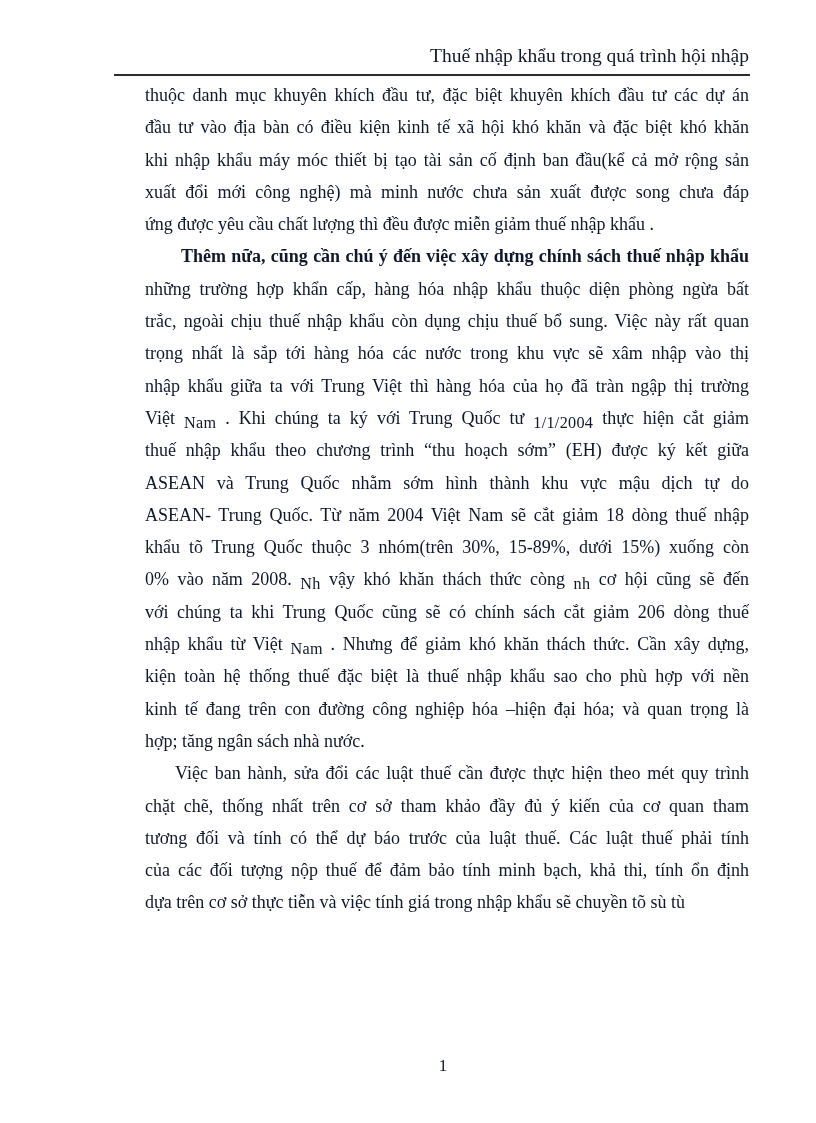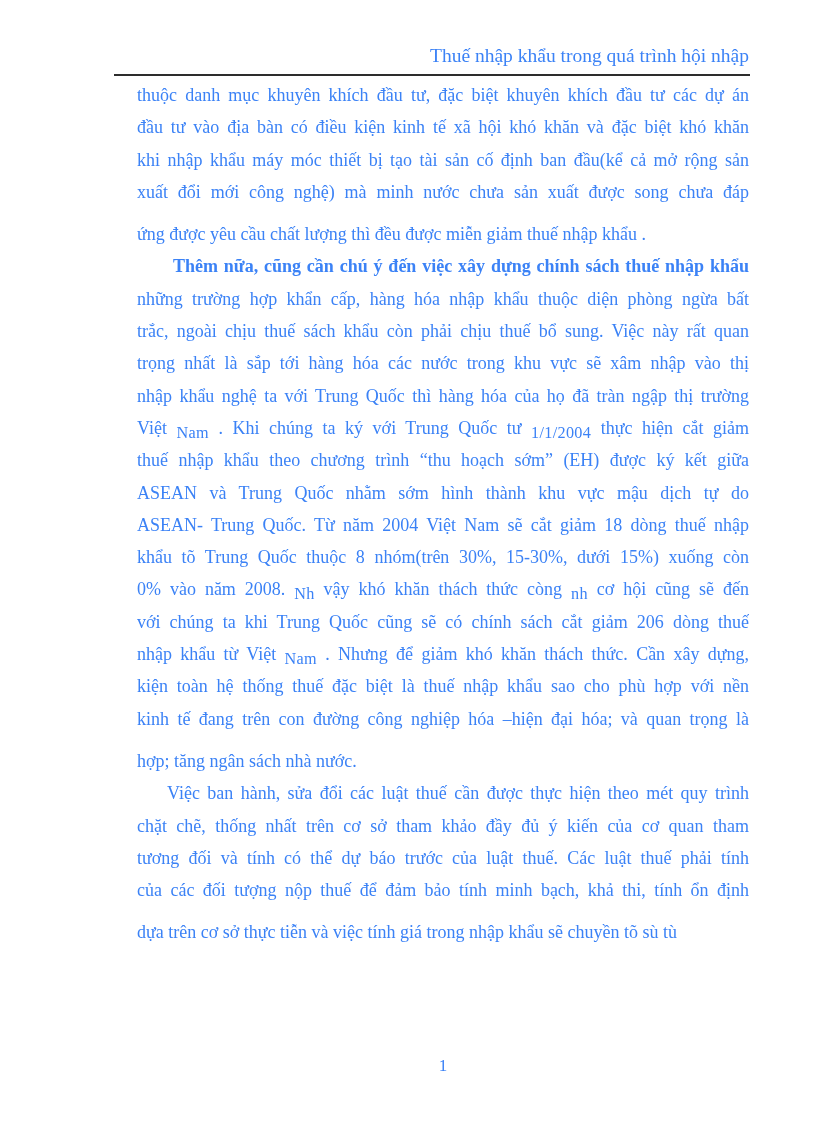--- a/index.html
+++ b/index.html
@@ -6,21 +6,21 @@
     margin: 0;
     padding: 0;
     background: #ffffff;
   }
   .page {
     position: relative;
     width: 816px;
     height: 1123px;
     background: #ffffff;
     font-family: "Liberation Serif", "DejaVu Serif", serif;
-    color: #3b82f6;
+    color: #0f172a;
     overflow: hidden;
   }
   .header-title {
     position: absolute;
     top: 43px;
     left: 137px;
     right: 67px;
     text-align: right;
     font-size: 19.5px;
     line-height: 26px;
@@ -30,36 +30,35 @@
     position: absolute;
     top: 74px;
     left: 114px;
     right: 66px;
     height: 0;
     border-top: 2px solid #2d2d2d;
   }
   .doc-body {
     position: absolute;
     top: 79px;
-    left: 137px;
+    left: 145px;
     right: 67px; 
   }
   .line {
     height: 32.3px;
     line-height: 32.3px;
     font-size: 18px;
     white-space: nowrap;
     overflow: hidden;
     text-align: justify;
     text-align-last: justify;
     text-justify: inter-word;
   }
   .line.last {
     text-align-last: left;
-    margin-top: 10px;
   }
   .seg { }
   .seg.alt {
     font-size: 0.9em;
     position: relative;
     top: 4px;
     letter-spacing: 0.3px;
   }
   .footer {
     position: absolute;
@@ -77,28 +76,28 @@
   <div class="header-title">Thuế nhập khẩu trong quá trình hội nhập</div>
   <div class="header-rule"></div>
   <div class="doc-body" id="doc-body">
       <div class="line"><span class="seg">thuộc danh mục khuyên khích đầu tư, đặc biệt khuyên khích đầu tư các dự án</span></div>
       <div class="line"><span class="seg">đầu tư vào địa bàn có điều kiện kinh tế xã hội khó khăn và đặc biệt khó khăn</span></div>
       <div class="line"><span class="seg">khi nhập khẩu máy móc thiết bị tạo tài sản cố định ban đầu(kể cả mở rộng sản</span></div>
       <div class="line"><span class="seg">xuất đổi mới công nghệ) mà minh nước chưa sản xuất được song chưa đáp</span></div>
       <div class="line last"><span class="seg">ứng được yêu cầu chất lượng thì đều được miễn giảm thuế nhập khẩu .</span></div>
       <div class="line" style="text-indent: 36px; font-weight: bold;"><span class="seg">Thêm nữa, cũng cần chú ý đến việc xây dựng chính sách thuế nhập khẩu</span></div>
       <div class="line"><span class="seg">những trường hợp khẩn cấp, hàng hóa nhập khẩu thuộc diện phòng ngừa bất</span></div>
-      <div class="line"><span class="seg">trắc, ngoài chịu thuế sách khẩu còn phải chịu thuế bổ sung. Việc này rất quan</span></div>
+      <div class="line"><span class="seg">trắc, ngoài chịu thuế nhập khẩu còn dụng chịu thuế bổ sung. Việc này rất quan</span></div>
       <div class="line"><span class="seg">trọng nhất là sắp tới hàng hóa các nước trong khu vực sẽ xâm nhập vào thị</span></div>
-      <div class="line"><span class="seg">nhập khẩu nghệ ta với Trung Quốc thì hàng hóa của họ đã tràn ngập thị trường</span></div>
+      <div class="line"><span class="seg">nhập khẩu giữa ta với Trung Việt thì hàng hóa của họ đã tràn ngập thị trường</span></div>
       <div class="line"><span class="seg">Việt </span><span class="seg alt">Nam</span><span class="seg"> . Khi chúng ta ký với Trung Quốc tư </span><span class="seg alt">1/1/2004</span><span class="seg"> thực hiện cắt giảm</span></div>
       <div class="line"><span class="seg">thuế nhập khẩu theo chương trình “thu hoạch sớm” (EH) được ký kết giữa</span></div>
       <div class="line"><span class="seg">ASEAN và Trung Quốc nhằm sớm hình thành khu vực mậu dịch tự do</span></div>
       <div class="line"><span class="seg">ASEAN- Trung Quốc. Từ năm 2004 Việt Nam sẽ cắt giảm 18 dòng thuế nhập</span></div>
-      <div class="line"><span class="seg">khẩu tõ Trung Quốc thuộc 8 nhóm(trên 30%, 15-30%, dưới 15%) xuống còn</span></div>
+      <div class="line"><span class="seg">khẩu tõ Trung Quốc thuộc 3 nhóm(trên 30%, 15-89%, dưới 15%) xuống còn</span></div>
       <div class="line"><span class="seg">0% vào năm 2008. </span><span class="seg alt">Nh</span><span class="seg"> vậy khó khăn thách thức còng </span><span class="seg alt">nh</span><span class="seg"> cơ hội cũng sẽ đến</span></div>
       <div class="line"><span class="seg">với chúng ta khi Trung Quốc cũng sẽ có chính sách cắt giảm 206 dòng thuế</span></div>
       <div class="line"><span class="seg">nhập khẩu từ Việt </span><span class="seg alt">Nam</span><span class="seg"> . Nhưng để giảm khó khăn thách thức. Cần xây dựng,</span></div>
       <div class="line"><span class="seg">kiện toàn hệ thống thuế đặc biệt là thuế nhập khẩu sao cho phù hợp với nền</span></div>
       <div class="line"><span class="seg">kinh tế đang trên con đường công nghiệp hóa –hiện đại hóa; và quan trọng là</span></div>
       <div class="line last"><span class="seg">hợp; tăng ngân sách nhà nước.</span></div>
       <div class="line" style="text-indent: 30px;"><span class="seg">Việc ban hành, sửa đổi các luật thuế cần được thực hiện theo mét quy trình</span></div>
       <div class="line"><span class="seg">chặt chẽ, thống nhất trên cơ sở tham khảo đầy đủ ý kiến của cơ quan tham</span></div>
       <div class="line"><span class="seg">tương đối và tính có thể dự báo trước của luật thuế. Các luật thuế phải tính</span></div>
       <div class="line"><span class="seg">của các đối tượng nộp thuế để đảm bảo tính minh bạch, khả thi, tính ổn định</span></div>

